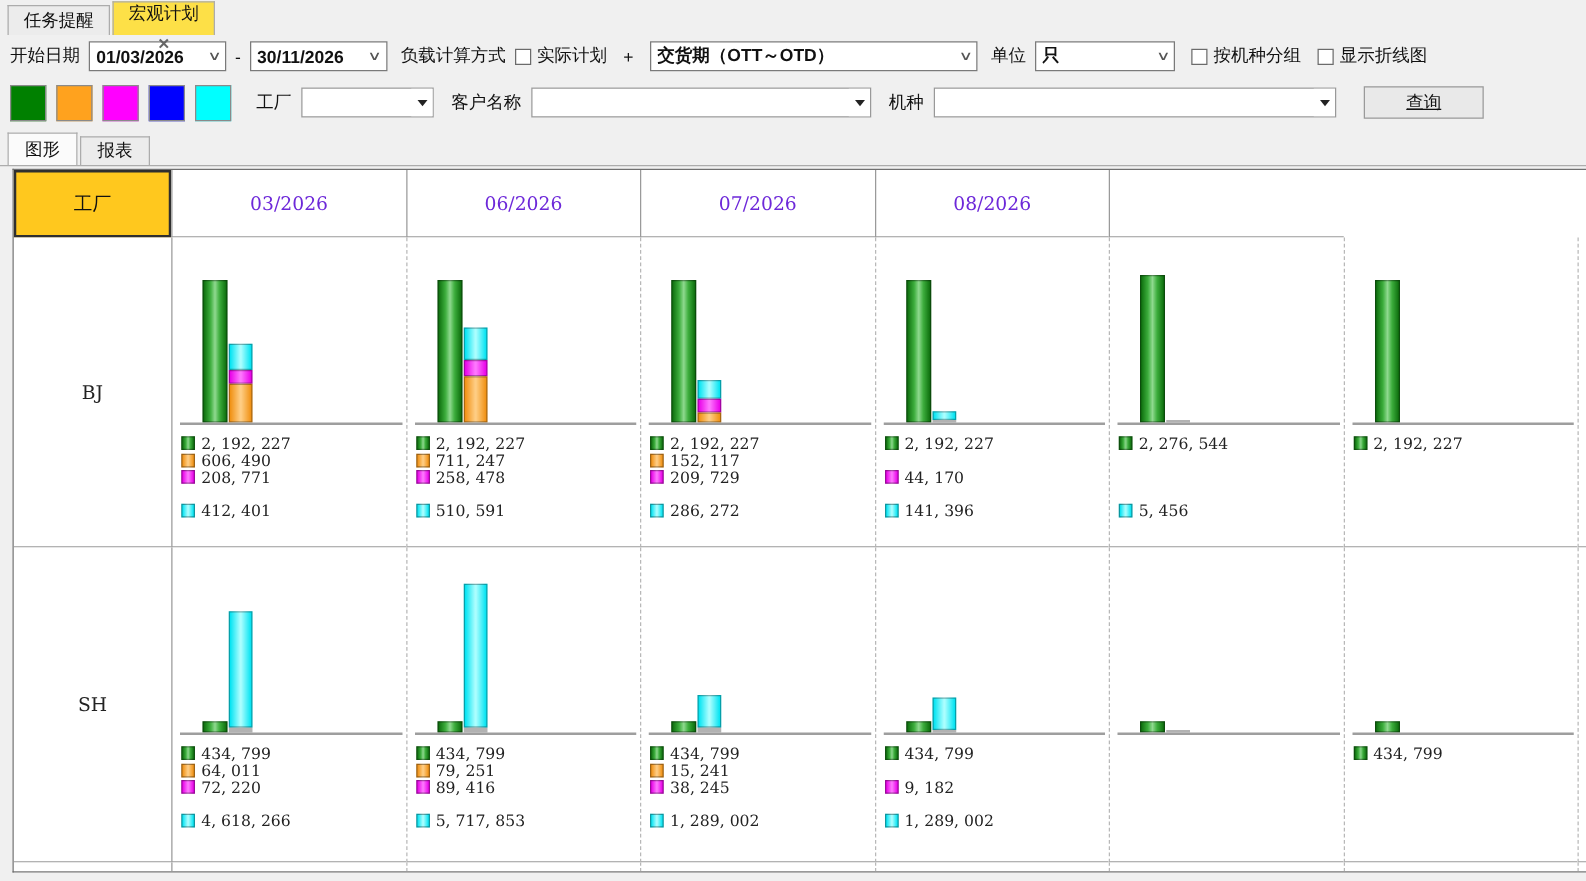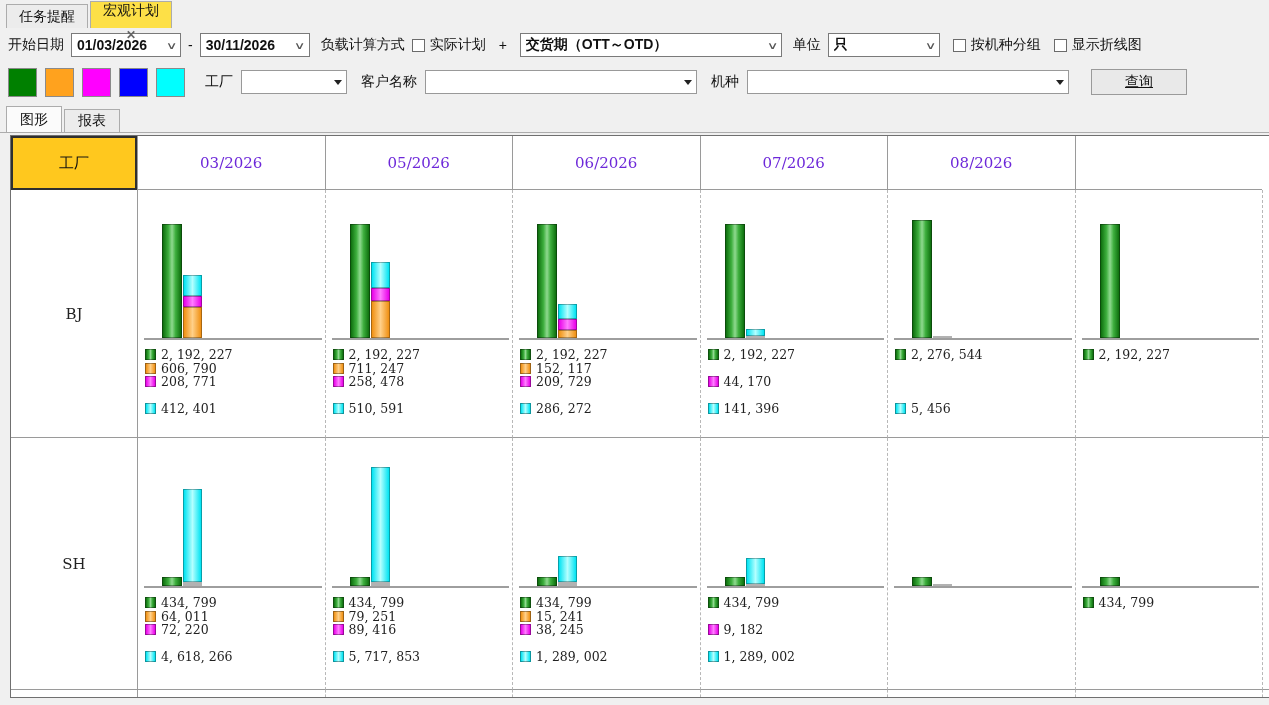--- a/index.html
+++ b/index.html
@@ -168,21 +168,20 @@
   <div class="view-tab">
     <span>报表</span>
   </div>
 </div>
 
 <div class="tab-page">
   <div class="mp-table" id="macro-table">
       <div class="mp-row mp-head">
         <div class="mp-factory-head">工厂</div>
         <div>03/2026</div>
-        <div>05/2026</div>
         <div>06/2026</div>
         <div>07/2026</div>
         <div>08/2026</div>
         <div class="mp-sliver"></div>
       </div>
       <div class="mp-row mp-body">
         <div class="mp-factory-cell">BJ</div>
         <div class="mp-cell first">
           <div class="mp-chart">
             <div class="bar bar-green grad-green" style="height: 114px;"></div>
@@ -193,21 +192,21 @@
             </div>
             <div class="mp-axis"></div>
           </div>
           <div class="mp-legend">
             <div class="legend-line">
               <div class="legend-swatch grad-green"></div>
               <span>2, 192, 227</span>
             </div>
             <div class="legend-line">
               <div class="legend-swatch grad-orange"></div>
-              <span>606, 790</span>
+              <span>606, 490</span>
             </div>
             <div class="legend-line">
               <div class="legend-swatch grad-magenta"></div>
               <span>208, 771</span>
             </div>
             <div class="legend-line"></div>
             <div class="legend-line">
               <div class="legend-swatch grad-cyan"></div>
               <span>412, 401</span>
             </div>

